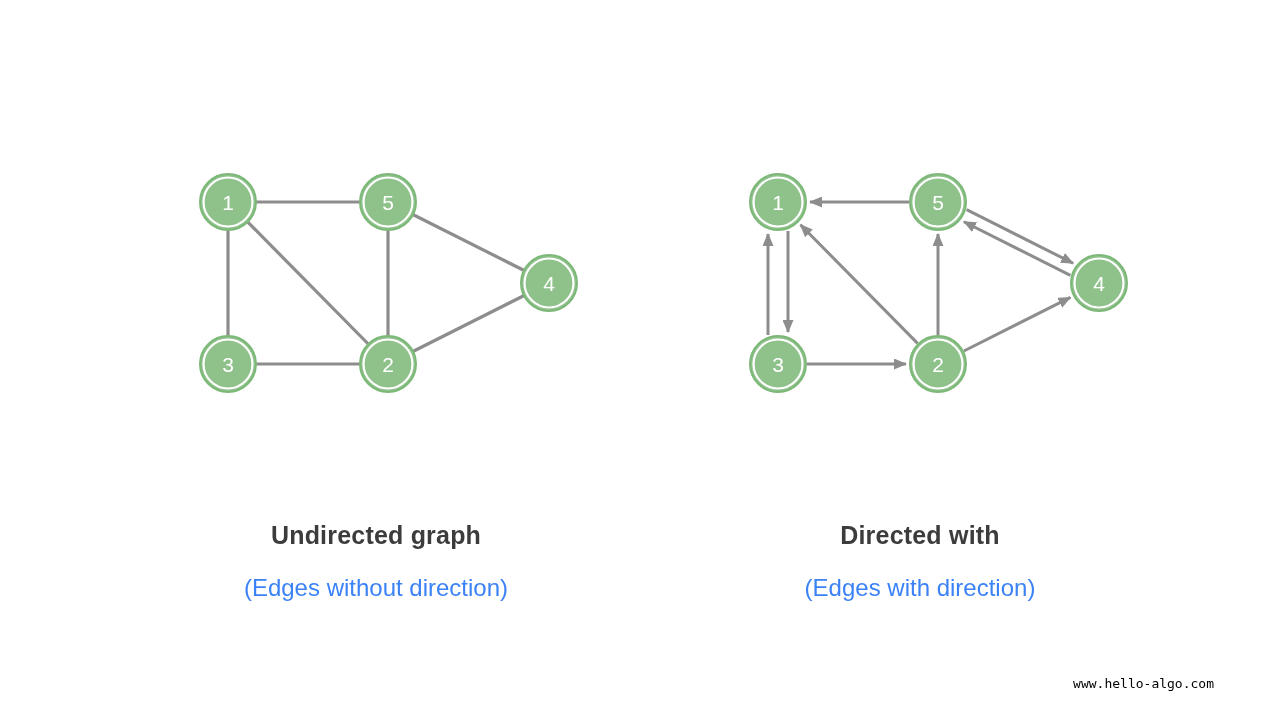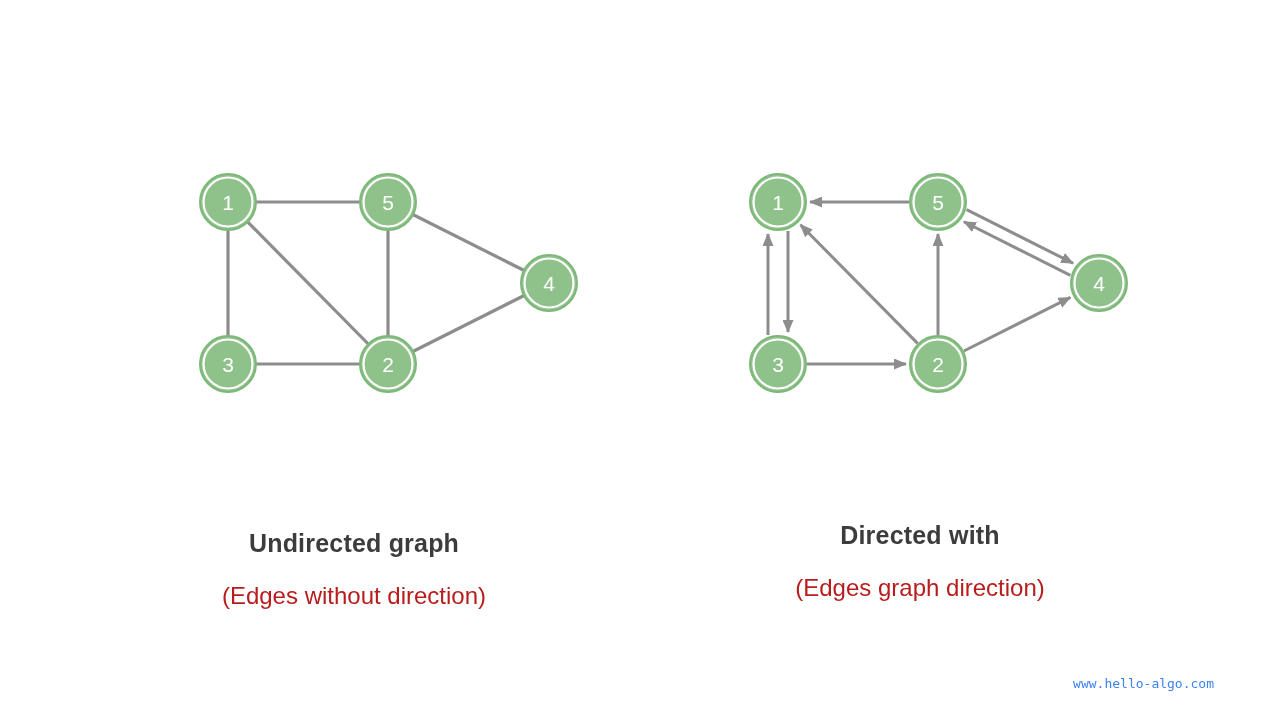--- a/index.html
+++ b/index.html
@@ -6,27 +6,27 @@
   body{
     width:1280px;height:720px;position:relative;overflow:hidden;
     background:#ffffff;
     font-family:"Liberation Sans", sans-serif;
   }
   .graph-canvas{position:absolute;top:140px;width:440px;height:300px;}
   #svg-undirected{left:170px;}
   #svg-directed{left:720px;}
   .caption-block{position:absolute;width:400px;text-align:center;}
   .caption-title{top:521px;font-size:25px;font-weight:bold;color:#3c3c3c;letter-spacing:0.2px;}
-  .caption-sub{top:574px;font-size:24px;font-weight:400;color:#b91c1c;}
-  .cap-left{left:154px;margin-top:8px;}
+  .caption-sub{top:574px;font-size:24px;font-weight:400;color:#3b82f6;}
+  .cap-left{left:176px;}
   .cap-right{left:720px;}
   .footer{
     position:absolute;top:676px;right:66px;
     font-family:"DejaVu Sans Mono", monospace;
-    font-size:13px;color:#3b82f6;
+    font-size:13px;color:#000000;
   }
 </style>
 </head>
 <body>
 
 <svg id="svg-undirected" class="graph-canvas" viewBox="0 0 440 300">
     <line x1="58" y1="62" x2="218" y2="62" stroke="#8D8D8D" stroke-width="3.2"></line>
     <line x1="58" y1="62" x2="58" y2="224" stroke="#8D8D8D" stroke-width="3.2"></line>
     <line x1="58" y1="62" x2="218" y2="224" stroke="#8D8D8D" stroke-width="3.2"></line>
     <line x1="218" y1="62" x2="218" y2="224" stroke="#8D8D8D" stroke-width="3.2"></line>
@@ -99,15 +99,15 @@
       <circle cx="218" cy="62" r="28" fill="#8FC18B" stroke="#7CB878" stroke-width="2"></circle>
       <circle cx="218" cy="62" r="24.5" fill="none" stroke="#FFFFFF" stroke-width="2.2"></circle>
       <text x="218" y="62" fill="#FFFFFF" font-size="21" font-weight="500" font-family="&quot;Liberation Sans&quot;, sans-serif" text-anchor="middle" dominant-baseline="central">5</text>
     </g>
   </svg>
 
 <div class="caption-block caption-title cap-left">Undirected graph</div>
 <div class="caption-block caption-sub cap-left">(Edges without direction)</div>
 
 <div class="caption-block caption-title cap-right">Directed with</div>
-<div class="caption-block caption-sub cap-right">(Edges graph direction)</div>
+<div class="caption-block caption-sub cap-right">(Edges with direction)</div>
 
 <div class="footer">www.hello-algo.com</div>
 
 </body></html>

